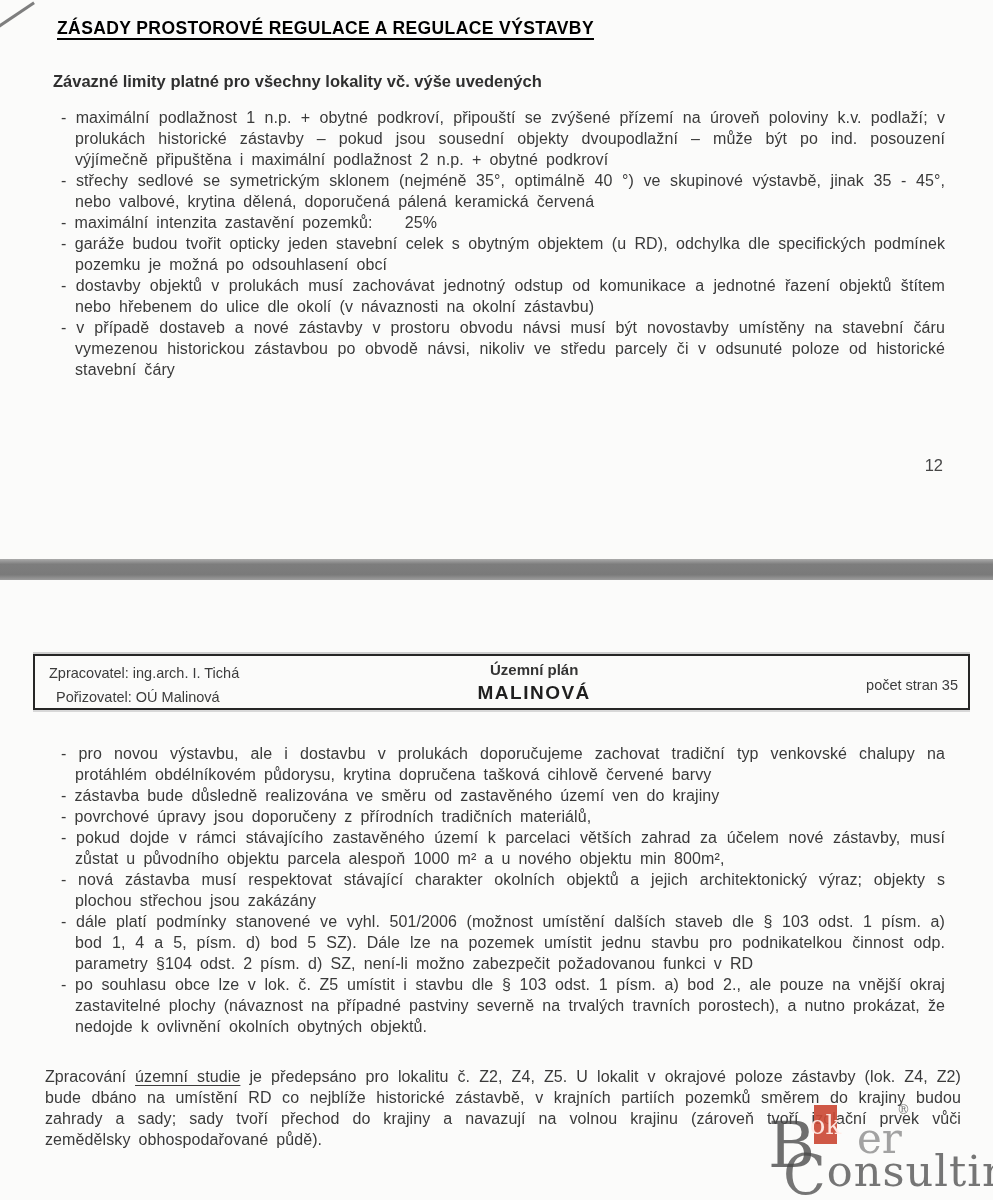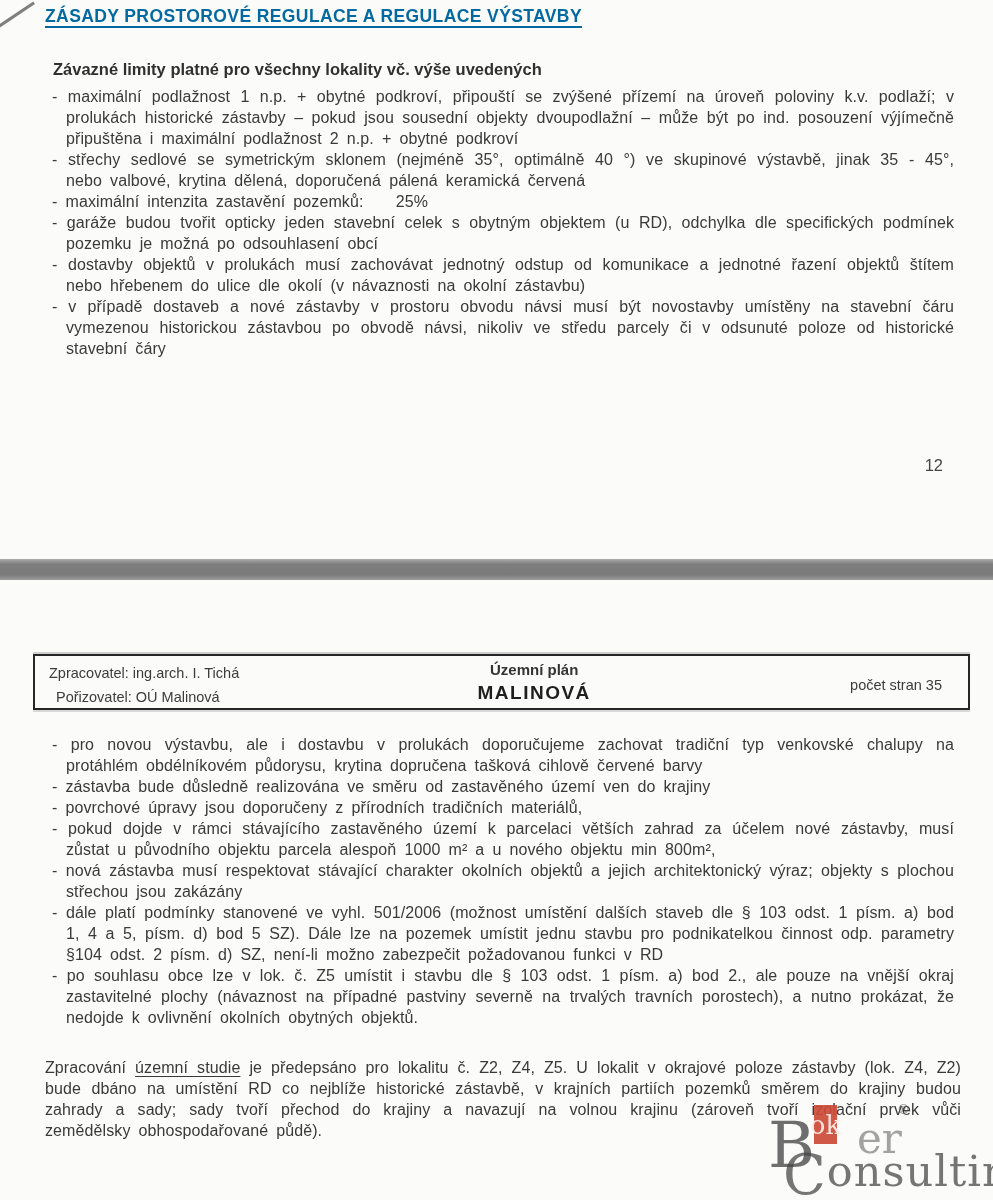--- a/index.html
+++ b/index.html
@@ -16,29 +16,29 @@
   .corner-artifact{
     position:absolute;left:-8px;top:14px;width:46px;height:0;
     border-top:3px solid #5f5f5f;
     transform:rotate(-34deg);
     opacity:.8;
   }
 
   
   .p1-content{position:absolute;left:45px;top:6px;width:916px;}
   .doc-title{
-    margin:0;font-size:17.5px;font-weight:bold;color:#0369a1;
+    margin:12px;font-size:17.5px;font-weight:bold;color:#000000;
     letter-spacing:.4px;
     text-decoration:underline;text-underline-offset:4px;text-decoration-thickness:2px;
     white-space:nowrap;
   }
   .section-heading{
     margin:33px 0 7px 8px;font-size:16.5px;font-weight:bold;color:#303030;
   }
-  ul.bullet-list{list-style:none;margin:7px;padding:0;}
+  ul.bullet-list{list-style:none;margin:16px;padding:0;}
   ul.bullet-list li{
     font-size:16px;line-height:21px;
     text-align:justify;
     word-spacing:3.5px;letter-spacing:.1px;
     padding-left:14px;text-indent:-14px;
   }
   .page-number{
     position:absolute;top:456px;right:50px;
     font-size:16.5px;color:#464646;
   }
@@ -55,21 +55,21 @@
     border:2px solid #262626;
     box-shadow:0 -2px 0 #cfcfcf, 0 2px 0 #d8d8d8;
     display:flex;align-items:center;
     background:transparent;
   }
   .hb-left{width:36%;padding:5px 0 0 14px;box-sizing:border-box;font-size:14.5px;color:#3c3c3c;}
   .hb-left .hb-line2{margin-top:8px;padding-left:7px;}
   .hb-center{width:35%;text-align:center;padding-top:0;box-sizing:border-box;}
   .hb-doc-type{font-size:15px;font-weight:600;color:#343434;}
   .hb-doc-name{font-size:19px;font-weight:bold;letter-spacing:1.5px;color:#1f1f1f;margin-top:4px;}
-  .hb-right{width:29%;text-align:right;padding:5px 26px 0 0;box-sizing:border-box;font-size:14.5px;color:#3c3c3c;}
+  .hb-right{width:29%;text-align:right;padding:5px 10px 0 0;box-sizing:border-box;font-size:14.5px;color:#3c3c3c;}
 
   
   .p2-content{position:absolute;left:45px;top:727px;width:916px;}
   .closing-paragraph{
     margin-top:29px;
     font-size:16px;line-height:21px;text-align:justify;
     word-spacing:3.5px;letter-spacing:.1px;color:#3a3a3a;
   }
   .closing-paragraph .u{text-decoration:underline;text-underline-offset:3px;}
 

